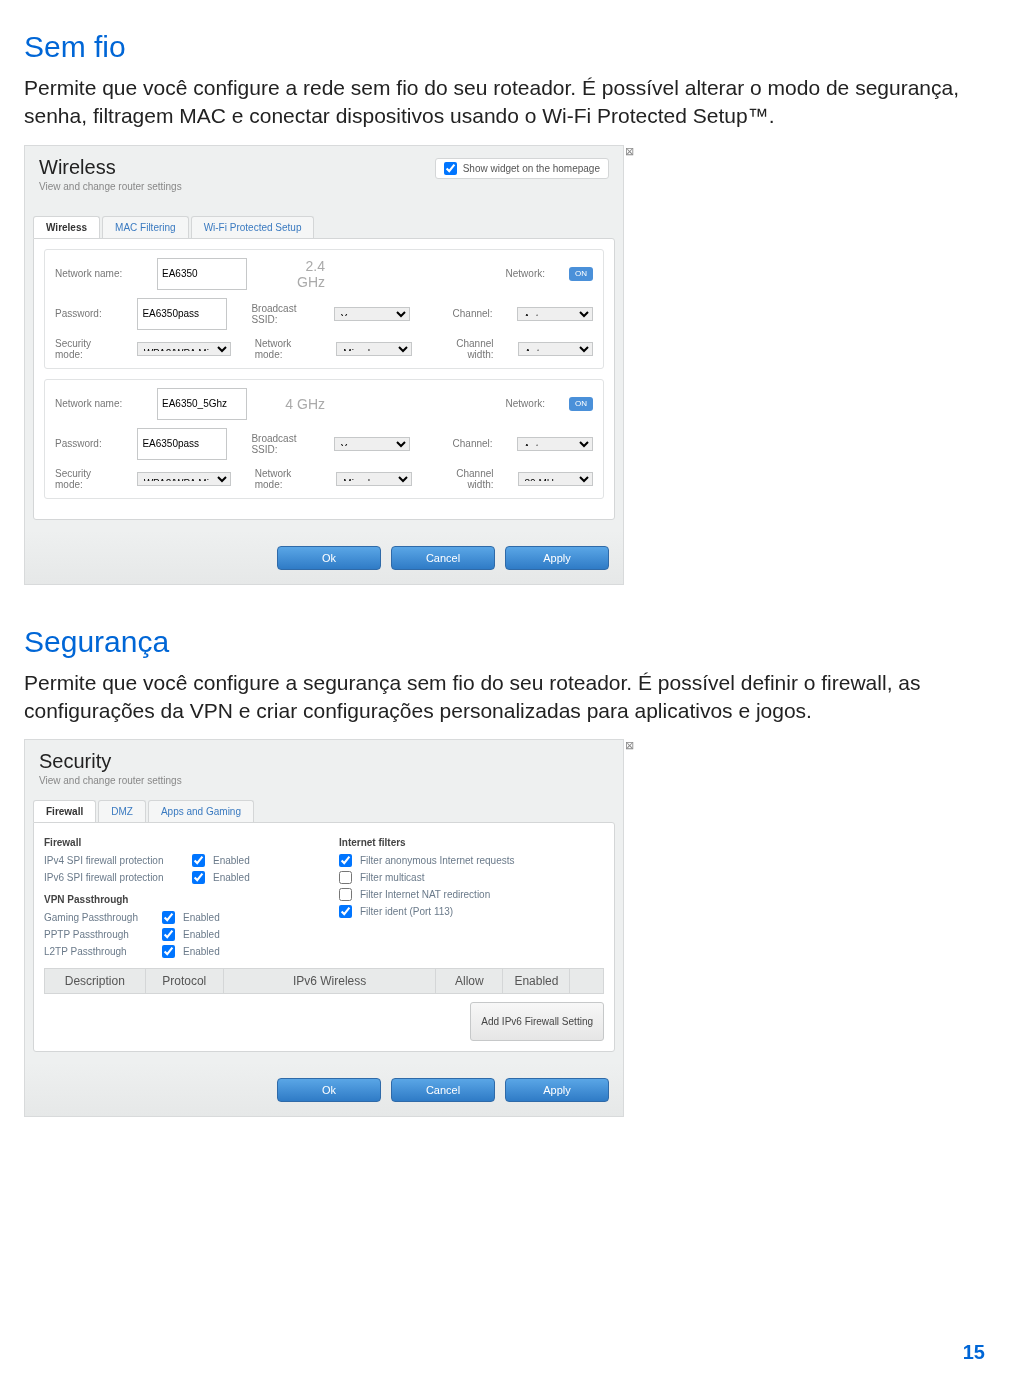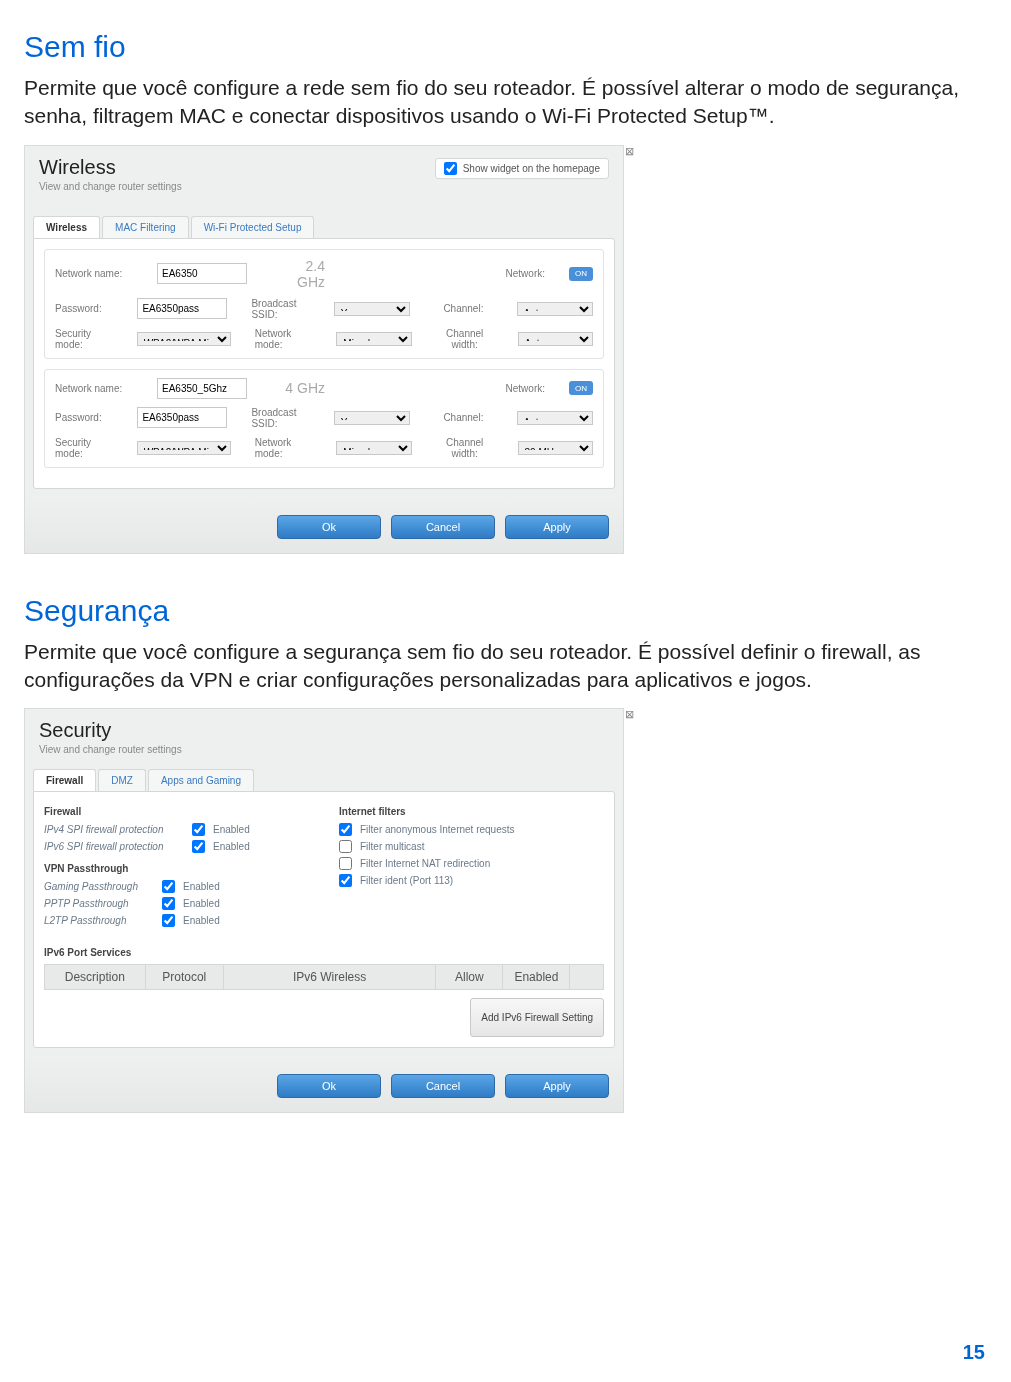--- a/index.html
+++ b/index.html
@@ -112,24 +112,24 @@
   }
   .row {
     display: flex;
     align-items: center;
     gap: 24px;
     margin-bottom: 8px;
   }
   .row:last-child { margin-bottom: 0; }
   .lbl { width: 78px; color:#777; font-size:10px; }
   .lbl2 { width: 78px; color:#777; font-size:10px; }
-  .lbl3 { width: 78px; color:#777; font-size:10px; text-align:center; }
+  .lbl3 { width: 78px; color:#777; font-size:10px; text-align:right; }
   .input {
     border: 1px solid #c6c8c9;
-    height: 21px;
+    height: 32px;
     padding: 0 4px;
     font-size: 10px;
     width: 90px;
     box-sizing: border-box;
   }
   .select {
     border: 1px solid #c6c8c9;
     height: 14px;
     font-size: 10px;
     width: 100px;
@@ -182,21 +182,21 @@
     margin: 4px 0 6px 0;
   }
   .sec-line {
     display: flex;
     align-items: center;
     gap: 8px;
     font-size: 10px;
     color: #6a7a8a;
     margin-bottom: 4px;
   }
-  .sec-line .label { width: 140px; font-style: italic; }
+  .sec-line .label { width: 140px; }
   .sec-line input[type=checkbox]{ margin:0; }
 
   .ipv6-table {
     width: 100%;
     border-collapse: collapse;
     margin-top: 6px;
     font-size: 12px;
   }
   .ipv6-table th {
     background: #e8eaea;
@@ -383,21 +383,20 @@
           <input type="checkbox" style="">
           <span>Filter Internet NAT redirection</span>
         </div>
         <div class="sec-line">
           <input type="checkbox" checked="" style="">
           <span>Filter ident (Port 113)</span>
         </div>
       </div>
     </div>
 
-    <div class="sec-h" style="margin-top:16px">IPv6 Port Services</div>
     <table class="ipv6-table">
       <thead>
         <tr>
           <th style="width:18%">Description</th>
           <th style="width:14%">Protocol</th>
           <th style="width:38%">IPv6 Wireless</th>
           <th style="width:12%">Allow</th>
           <th style="width:12%">Enabled</th>
           <th style="width:6%"></th>
         </tr>

